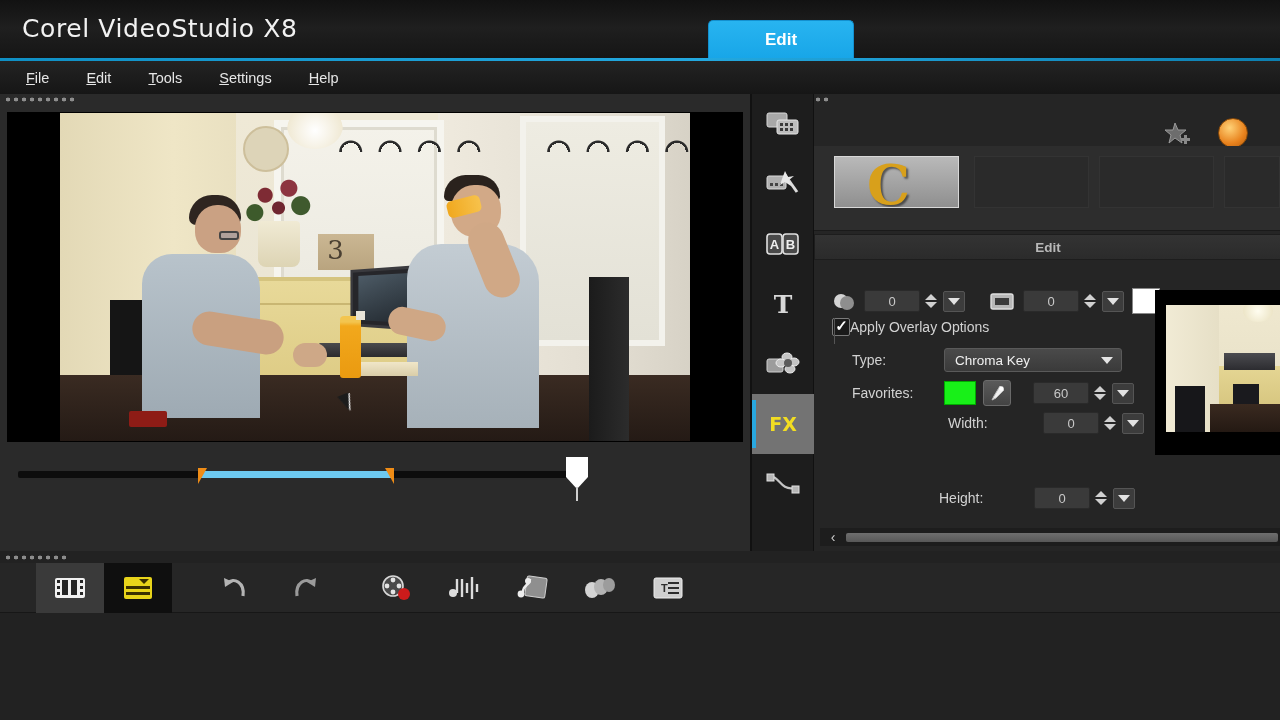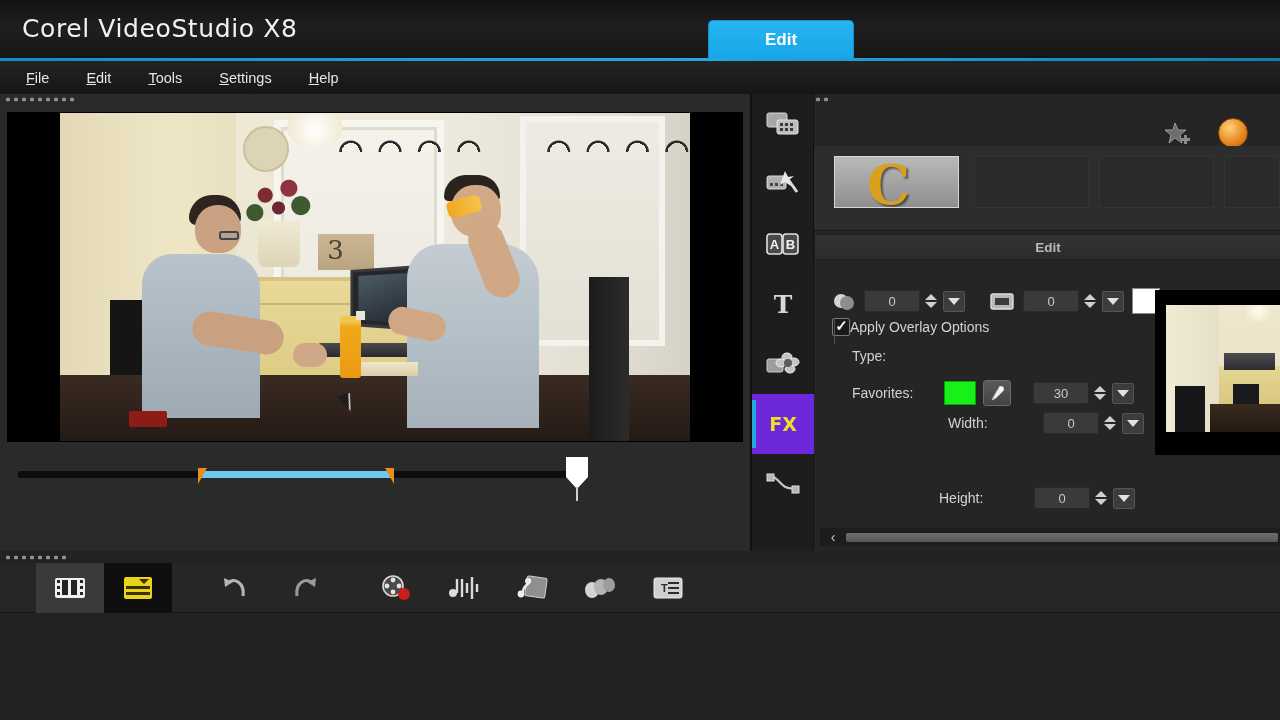--- a/index.html
+++ b/index.html
@@ -214,21 +214,21 @@
     background:#252525; border-left:2px solid #111;
   }
   .icon-rail {
     position:absolute; left:0; top:0; width:62px; height:457px;
     background:#1d1d1d; border-right:1px solid #111;
   }
   .rail-btn {
     position:relative; width:62px; height:60px; display:flex; align-items:center; justify-content:center;
     cursor:pointer;
   }
-  .rail-btn.sel { background:#6d28d9; }
+  .rail-btn.sel { background:#737373; }
   .rail-btn.sel::before { content:""; position:absolute; left:0; top:6px; width:4px; height:48px; background:#29a8e0; }
   .rail-glyph { width:36px; height:32px; display:flex; align-items:center; justify-content:center;
                 font-size:17px; font-weight:bold; color:#cfcfcf; }
 
   .lib-top { position:absolute; left:62px; top:0; width:468px; height:52px; }
   .fav-select {
     position:absolute; left:72px; top:26px; width:255px; height:26px;
     background:linear-gradient(180deg,#474747,#373737); border:1px solid #5a5a5a; border-radius:3px;
     display:flex; align-items:center; padding-left:13px; font-size:14px; color:#f0f0f0; cursor:pointer;
   }
@@ -637,32 +637,36 @@
 
       <div class="row" style="left:18px; top:52px;">
         <div class="chk">
             <span class="tick">✓</span>
           </div>
         <span class="opt-label" style="">Apply Overlay Options</span>
       </div>
 
       <div class="row" style="left:38px; top:82px;">
         <span class="opt-label" style="width:92px">Type:</span>
+        <div class="combo">
+          <span>Chroma Key</span>
+          <span class="chev"></span>
+        </div>
       </div>
 
       <div class="row" style="left:38px; top:114px;">
         <span class="opt-label" style="width:92px">Favorites:</span>
         <div class="color-swatch"></div>
         <div class="dropper" style="margin-left:7px">
           <svg width="18" height="18" viewBox="0 0 18 18">
             <path d="M12 2 l4 4 -8 8 -4 2 2 -4 z" fill="#f0f0f0" stroke="#bbb"></path>
             <circle cx="13.5" cy="4.5" r="2.2" fill="#fff"></circle>
           </svg>
         </div>
-        <div class="num-field" style="margin-left:22px">30</div>
+        <div class="num-field" style="margin-left:22px">60</div>
         <div class="spin">
             <div class="up"></div>
             <div class="dn"></div>
           </div>
         <div class="flat-btn">
             <div class="v"></div>
           </div>
       </div>
 
       <div class="row" style="left:134px; top:146px;">

